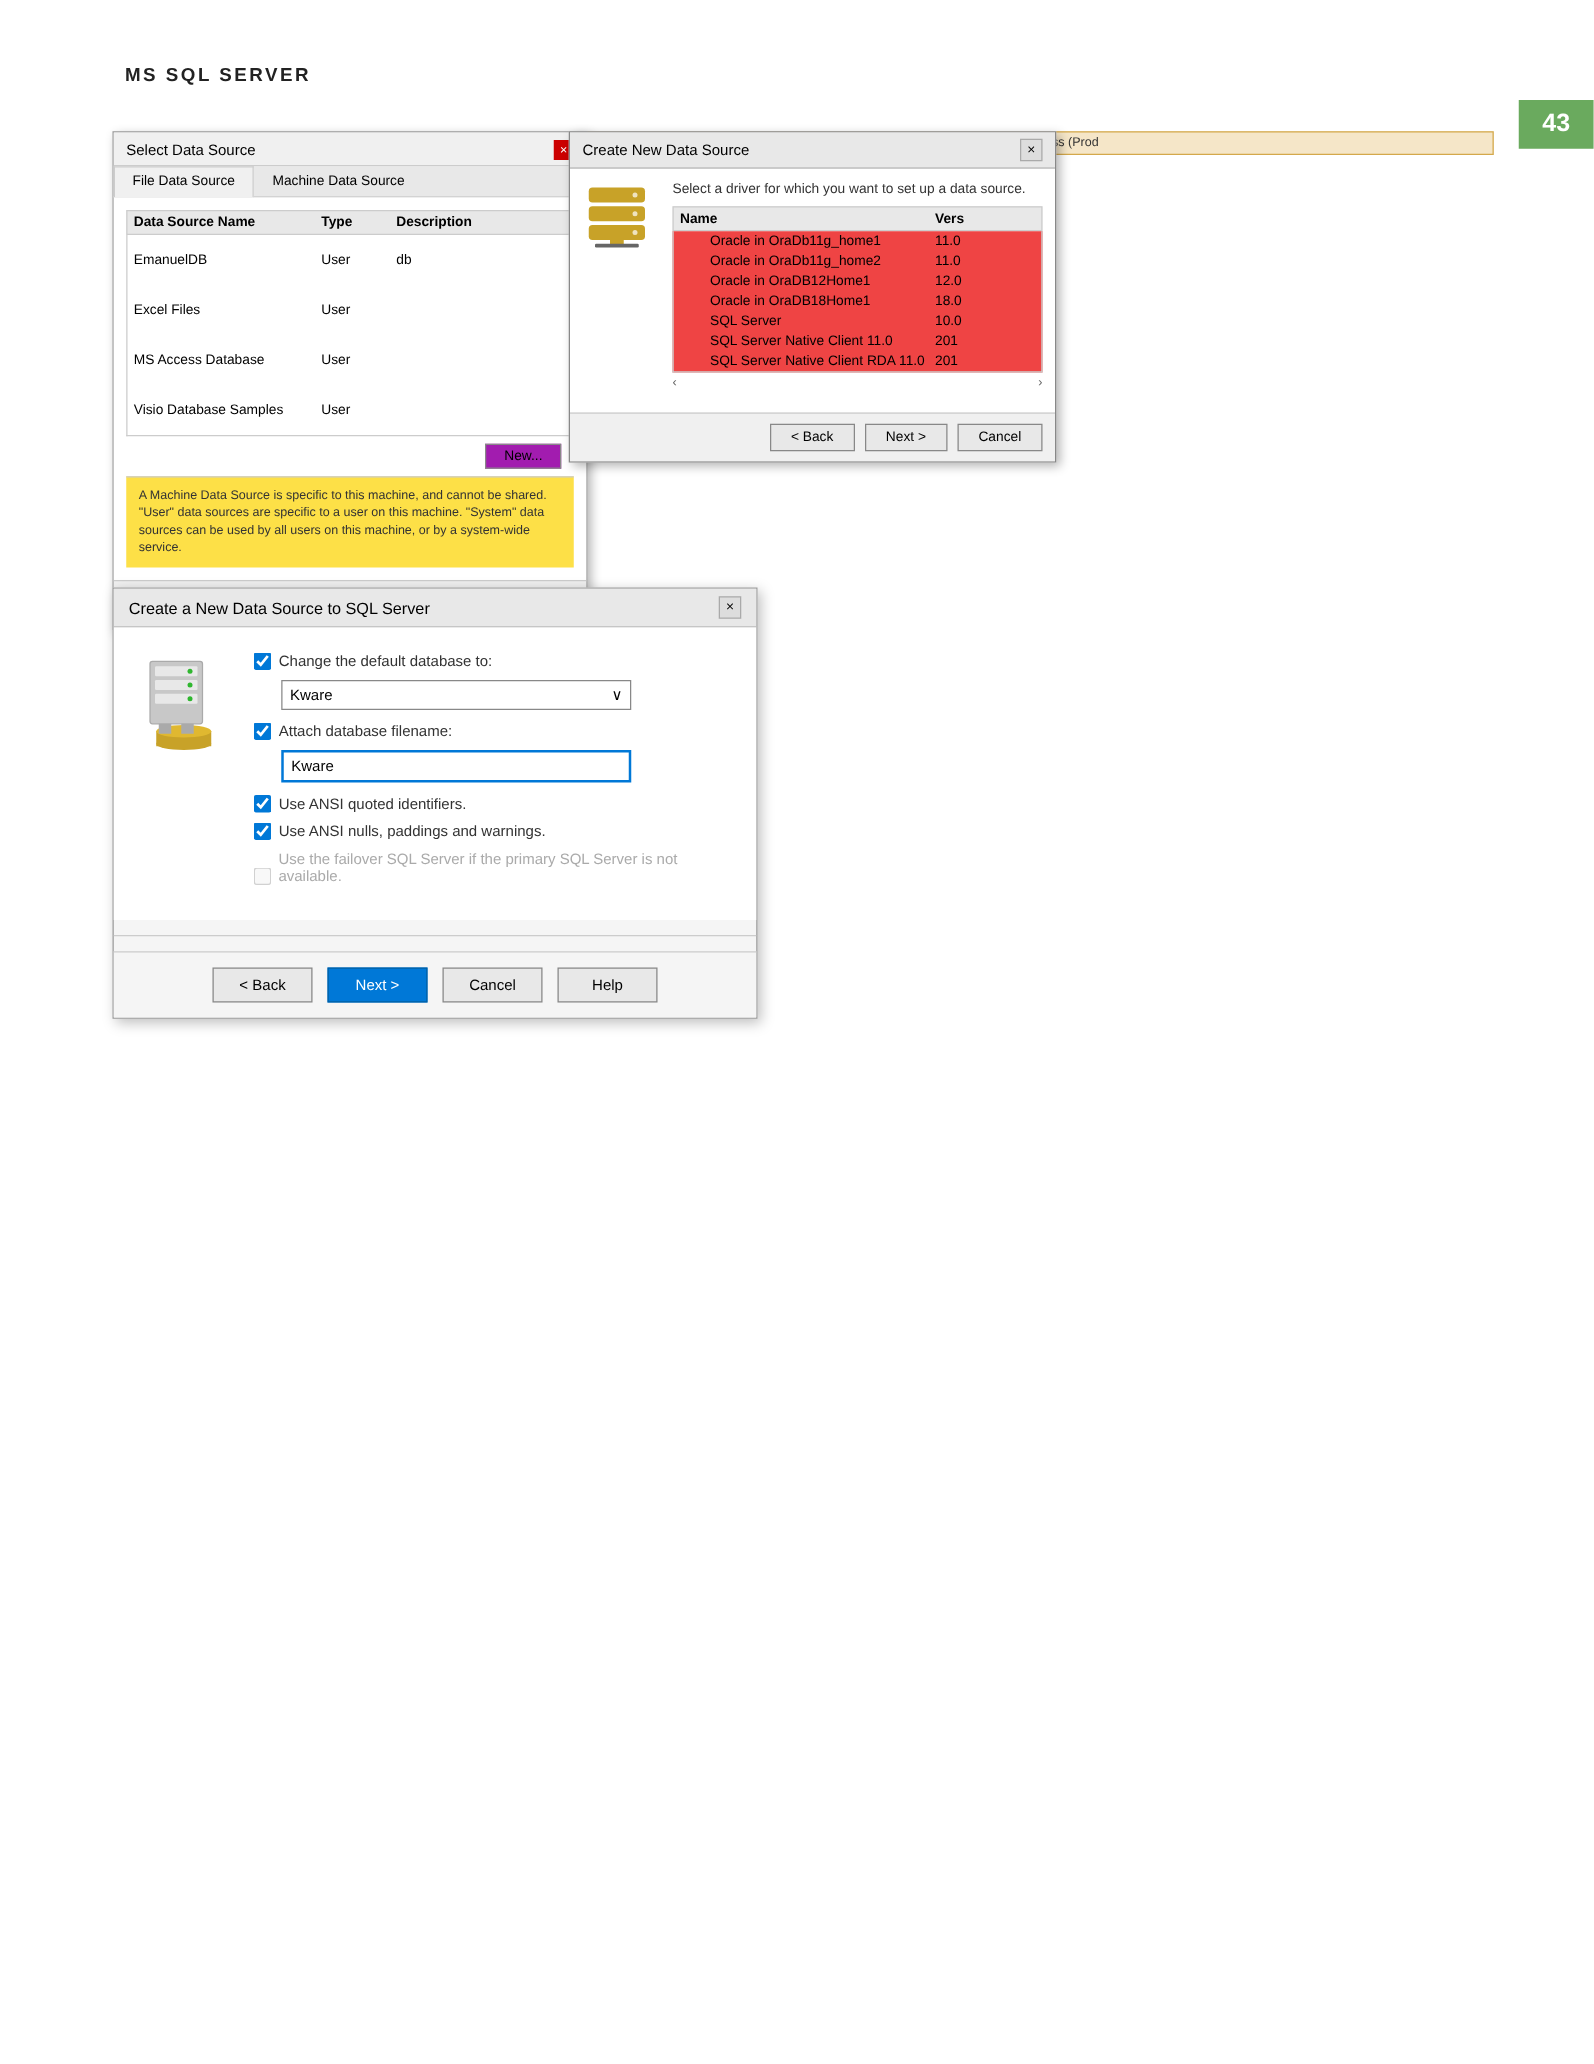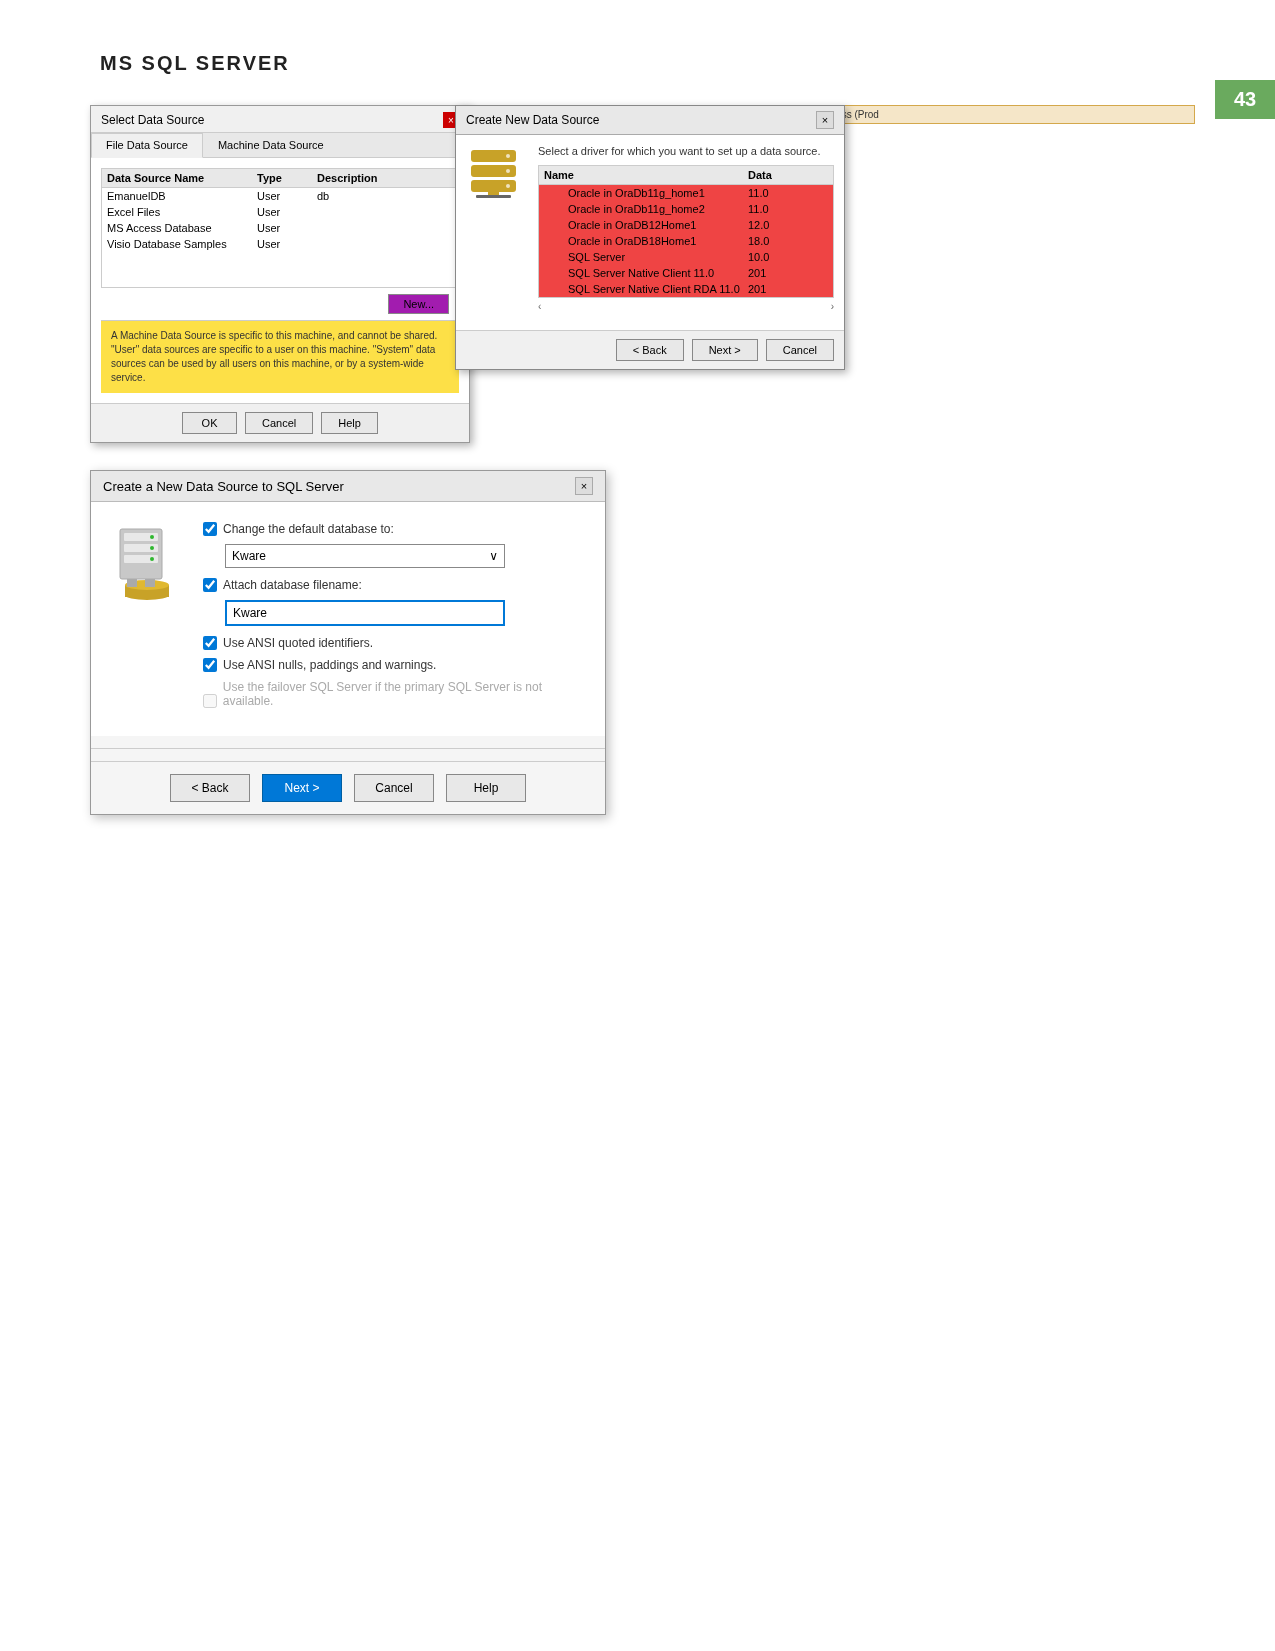--- a/index.html
+++ b/index.html
@@ -26,21 +26,21 @@
       min-width: 60px;
       text-align: center;
       margin-top: 40px;
     }
 
     
     .main-heading {
       position: absolute;
       top: 52px;
       left: 100px;
-      font-size: 20px;
+      font-size: 15px;
       font-weight: bold;
       letter-spacing: 2px;
       color: #222;
     }
 
     
     
     .select-ds-dialog {
       position: absolute;
       top: 105px;
@@ -104,21 +104,21 @@
     }
     .ds-table-body {
       border: 1px solid #ccc;
       border-top: none;
       min-height: 100px;
       background: #fff;
     }
     .ds-row {
       display: grid;
       grid-template-columns: 150px 60px 1fr;
-      padding: 2px 5px;
+      padding: 14px 5px;
       font-size: 11px;
     }
     .ds-footer {
       padding: 6px 10px 6px 0;
       text-align: right;
     }
     .ds-new-btn {
       padding: 3px 14px;
       font-size: 11px;
       background: #a21caf;
@@ -419,21 +419,21 @@
           <circle cx="42" cy="26" r="2" fill="#fff" opacity="0.7"></circle>
           <circle cx="42" cy="41" r="2" fill="#fff" opacity="0.7"></circle>
           <rect x="22" y="46" width="11" height="6" fill="#c8a228"></rect>
           <rect x="10" y="50" width="35" height="3" rx="1" fill="#666"></rect>
         </svg>
       </div>
       <div style="flex:1;">
         <div class="create-ds-desc">Select a driver for which you want to set up a data source.</div>
         <div class="driver-table-header">
           <span>Name</span>
-          <span>Data</span>
+          <span>Vers</span>
         </div>
         <div class="driver-table-body" style="max-height:120px; overflow-y:auto;">
           <div class="driver-row">
             <span>Oracle in OraDb11g_home1</span>
             <span>11.0</span>
           </div>
           <div class="driver-row">
             <span>Oracle in OraDb11g_home2</span>
             <span>11.0</span>
           </div>

